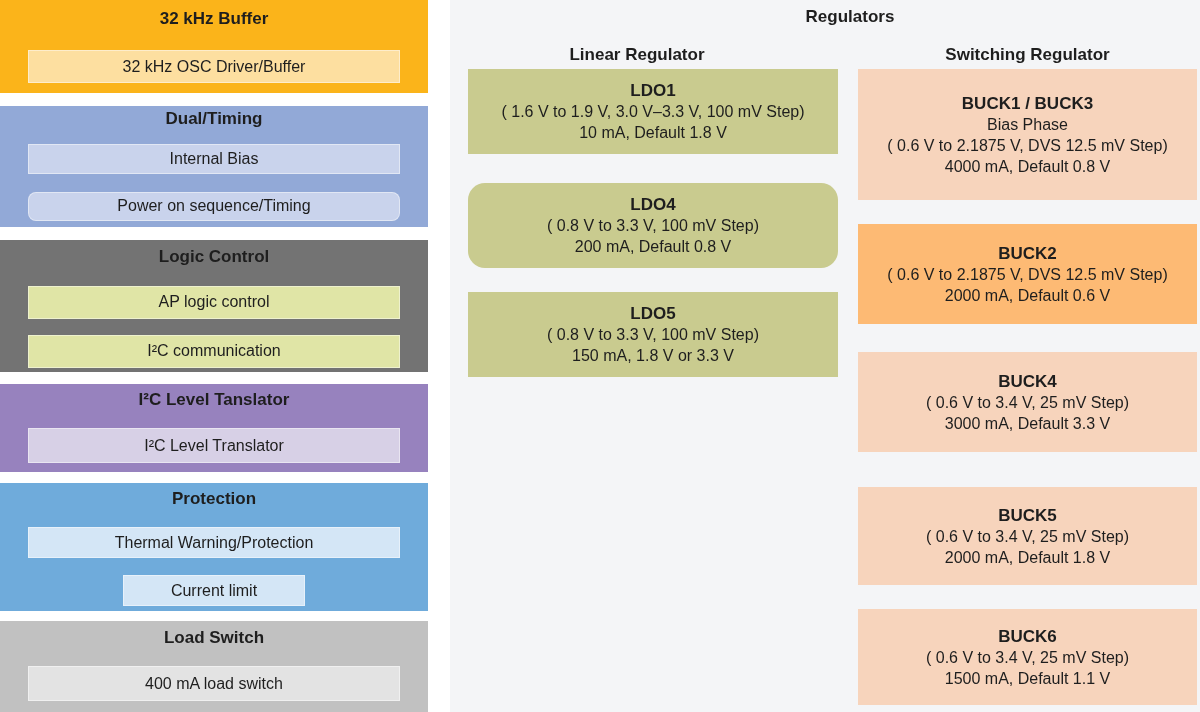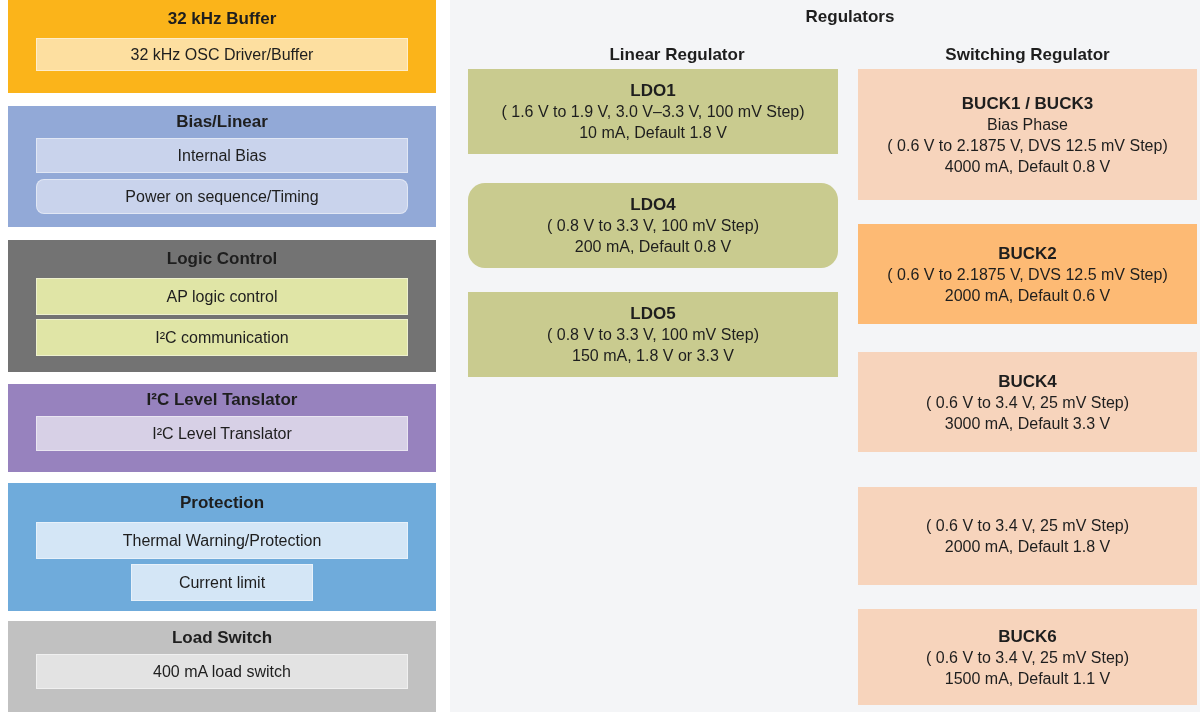--- a/index.html
+++ b/index.html
@@ -6,24 +6,24 @@
   body{
     width:1200px;height:712px;position:relative;overflow:hidden;
     background:#ffffff;
     font-family:"Liberation Sans", sans-serif;
     color:#1e1e1e;
   }
   
   .panel{position:absolute;left:450px;top:0;width:750px;height:712px;}
   .col-header{position:absolute;text-align:center;font-weight:700;font-size:17px;}
   #regulators-title{left:750px;top:7px;width:200px;}
-  #linear-header{left:492px;top:45px;width:370px;}
+  #linear-header{left:452px;top:45px;width:370px;}
   #switching-header{left:858px;top:45px;width:339px;}
   
-  .lblock{position:absolute;left:8px;width:428px;display:flex;flex-direction:column;align-items:center;}
+  .lblock{position:absolute;left:0;width:428px;display:flex;flex-direction:column;align-items:center;gap:12px;}
   .lblock-title{display:flex;align-items:center;justify-content:center;font-weight:700;font-size:17px;width:100%;}
   .lblock-item{
     width:372px;display:flex;align-items:center;justify-content:center;
     font-size:16px;border:1px solid rgba(255,255,255,0.45);box-sizing:border-box;
   }
   #b1{top:0;height:93px}      #b1 .lblock-title{height:38px} #b1 .lblock-item{height:33px}
   #b2{top:106px;height:121px} #b2 .lblock-title{height:32px} #b2 .lblock-item{height:35px;margin-bottom:6px}
   #b3{top:240px;height:132px} #b3 .lblock-title{height:38px} #b3 .lblock-item{height:37px;margin-bottom:4px}
   #b4{top:384px;height:88px}  #b4 .lblock-title{height:32px} #b4 .lblock-item{height:35px}
   #b5{top:483px;height:128px} #b5 .lblock-title{height:39px} #b5 .lblock-item{height:37px;margin-bottom:5px}
@@ -51,21 +51,21 @@
 <body>
 
 <div class="panel" style="background-color: rgb(244, 245, 247);"></div>
 
 <section class="lblock" id="b1" style="background-color: rgb(251, 180, 26);">
   <div class="lblock-title">32 kHz Buffer</div>
   <div class="lblock-item" style="background-color: rgb(253, 223, 160);">32 kHz OSC Driver/Buffer</div>
 </section>
 
 <section class="lblock" id="b2" style="background-color: rgb(146, 169, 215);">
-  <div class="lblock-title">Bias/Linear</div>
+  <div class="lblock-title">Dual/Timing</div>
   <div class="lblock-item" style="background-color: rgb(201, 211, 236);">Internal Bias</div>
   <div class="lblock-item" style="background-color: rgb(201, 211, 236); border-radius: 8px;">Power on sequence/Timing</div>
 </section>
 
 <section class="lblock" id="b3" style="background-color: #737373;">
   <div class="lblock-title">Logic Control</div>
   <div class="lblock-item" style="background-color: rgb(224, 229, 166);">AP logic control</div>
   <div class="lblock-item" style="background-color: rgb(224, 229, 166);">I²C communication</div>
 </section>
 
@@ -120,20 +120,21 @@
   <div class="reg-line">2000 mA, Default 0.6 V</div>
 </div>
 
 <div class="reg buck" id="buck4" style="background-color: rgb(247, 212, 188);">
   <div class="reg-name">BUCK4</div>
   <div class="reg-line">( 0.6 V to 3.4 V, 25 mV Step)</div>
   <div class="reg-line">3000 mA, Default 3.3 V</div>
 </div>
 
 <div class="reg buck" id="buck5" style="background-color: rgb(247, 212, 188);">
+  <div class="reg-name">BUCK5</div>
   <div class="reg-line">( 0.6 V to 3.4 V, 25 mV Step)</div>
   <div class="reg-line">2000 mA, Default 1.8 V</div>
 </div>
 
 <div class="reg buck" id="buck6" style="background-color: rgb(247, 212, 188);">
   <div class="reg-name">BUCK6</div>
   <div class="reg-line">( 0.6 V to 3.4 V, 25 mV Step)</div>
   <div class="reg-line">1500 mA, Default 1.1 V</div>
 </div>
 

